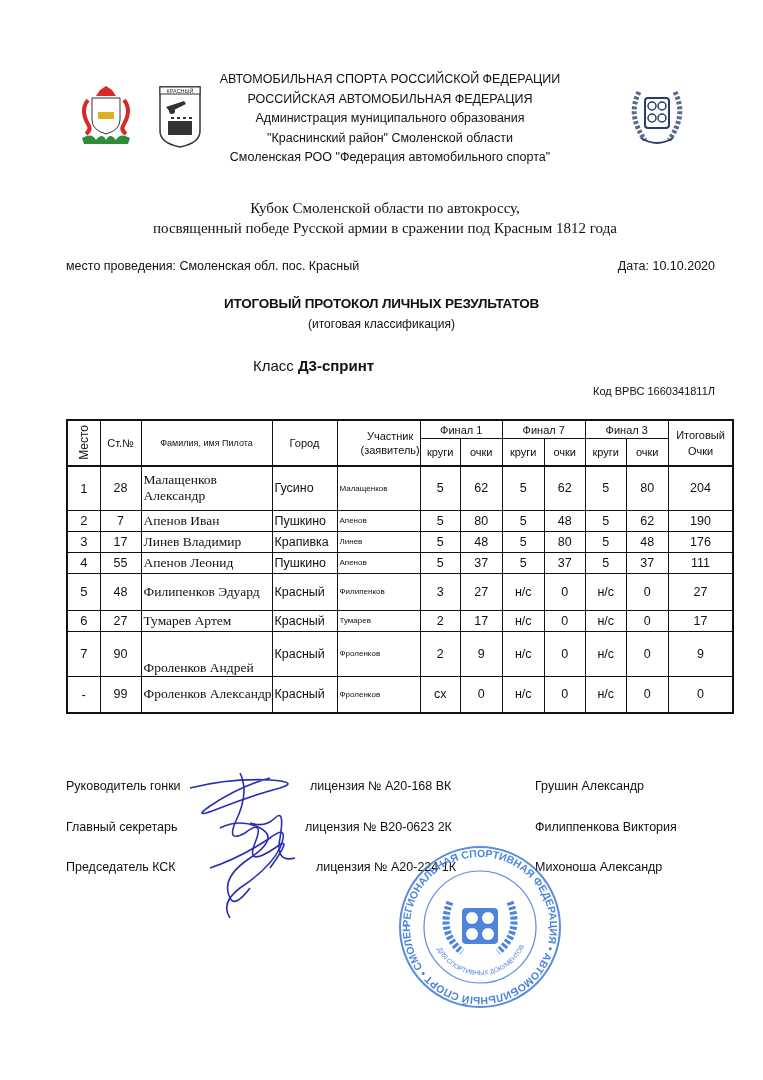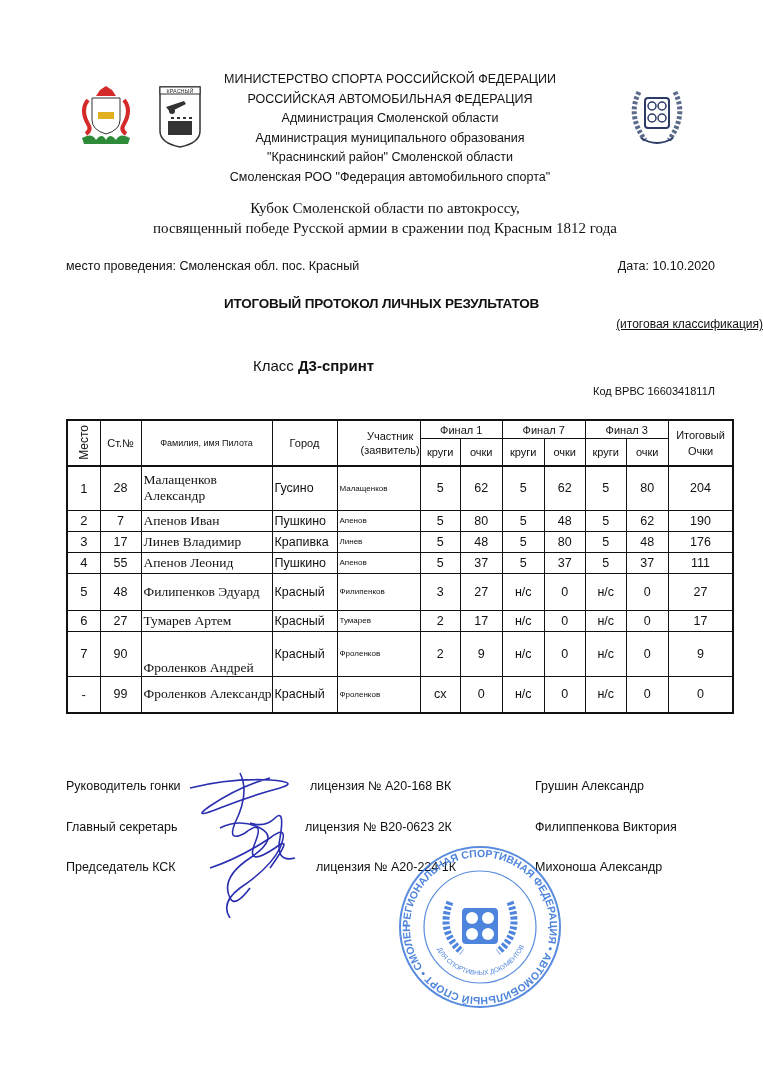--- a/index.html
+++ b/index.html
@@ -4,21 +4,21 @@
 <style>
   html, body { margin:0; padding:0; background:#fff; }
   body { width:763px; height:1080px; position:relative; overflow:hidden; font-family:"Liberation Sans", sans-serif; color:#111; }
   .abs { position:absolute; }
   .hdr-lines { position:absolute; left:160px; top:70px; width:460px; text-align:center; font-size:12.5px; line-height:19.5px; }
   .hdr-lines div { white-space:nowrap; }
   .cup { position:absolute; left:60px; top:198px; width:650px; text-align:center; font-family:"Liberation Serif", serif; font-size:15px; line-height:20px; }
   .venue { position:absolute; left:66px; top:259px; font-size:12.5px; }
   .date { position:absolute; right:48px; top:259px; font-size:12.5px; }
   .title { position:absolute; left:0; width:763px; top:296px; text-align:center; font-size:13.5px; font-weight:bold; font-family:"Liberation Sans Narrow","Liberation Sans", sans-serif; letter-spacing:-0.2px; }
-  .subtitle { position:absolute; left:0; width:763px; top:317px; text-align:right; font-size:12px;text-decoration:underline; }
+  .subtitle { position:absolute; left:0; width:763px; top:317px; text-align:center; font-size:12px; }
   .class-line { position:absolute; left:0; width:627px; top:357px; text-align:center; font-size:15px; }
   .class-line b { font-weight:bold; }
   .code { position:absolute; right:48px; top:385px; font-size:11px; }
   table.res { position:absolute; left:66px; top:419px; border-collapse:collapse; border:2px solid #111; }
   table.res td, table.res th { border:1px solid #111; padding:0; text-align:center; font-weight:normal; }
   table.res th { font-size:11px; }
   .vhead { writing-mode:vertical-rl; transform:rotate(180deg); font-size:12px; }
   .small { font-size:8.5px; }
   .hbig { font-size:12px; }
   .pilot { text-align:left !important; font-family:"Liberation Serif", serif; font-weight:bold; font-size:13.5px; line-height:16px; padding-left:2px !important; }
@@ -61,23 +61,22 @@
     <rect x="18" y="14" width="24" height="30" rx="3" fill="#fff" stroke="#2b3b66" stroke-width="2"></rect>
     <circle cx="25" cy="22" r="4" fill="none" stroke="#2b3b66" stroke-width="1.5"></circle>
     <circle cx="35" cy="22" r="4" fill="none" stroke="#2b3b66" stroke-width="1.5"></circle>
     <circle cx="25" cy="34" r="4" fill="none" stroke="#2b3b66" stroke-width="1.5"></circle>
     <circle cx="35" cy="34" r="4" fill="none" stroke="#2b3b66" stroke-width="1.5"></circle>
     <path d="M14 54 q16 10 32 0" stroke="#2b3b66" stroke-width="2" fill="none"></path>
   </svg>
 </div>
 
 <div class="hdr-lines">
-  <div>МИНИСТЕРСТВО СПОРТА РОССИЙСКОЙ ФЕДЕРАЦИИ</div>
+  <div>АВТОМОБИЛЬНАЯ СПОРТА РОССИЙСКОЙ ФЕДЕРАЦИИ</div>
   <div>РОССИЙСКАЯ  АВТОМОБИЛЬНАЯ  ФЕДЕРАЦИЯ</div>
-  <div>Администрация Смоленской области</div>
   <div>Администрация муниципального образования</div>
   <div>"Краснинский район" Смоленской области</div>
   <div>Смоленская РОО "Федерация автомобильного спорта"</div>
 </div>
 
 <div class="cup">
   <div>Кубок Смоленской области по автокроссу,</div>
   <div>посвященный победе Русской армии в сражении под Красным 1812 года</div>
 </div>
 

